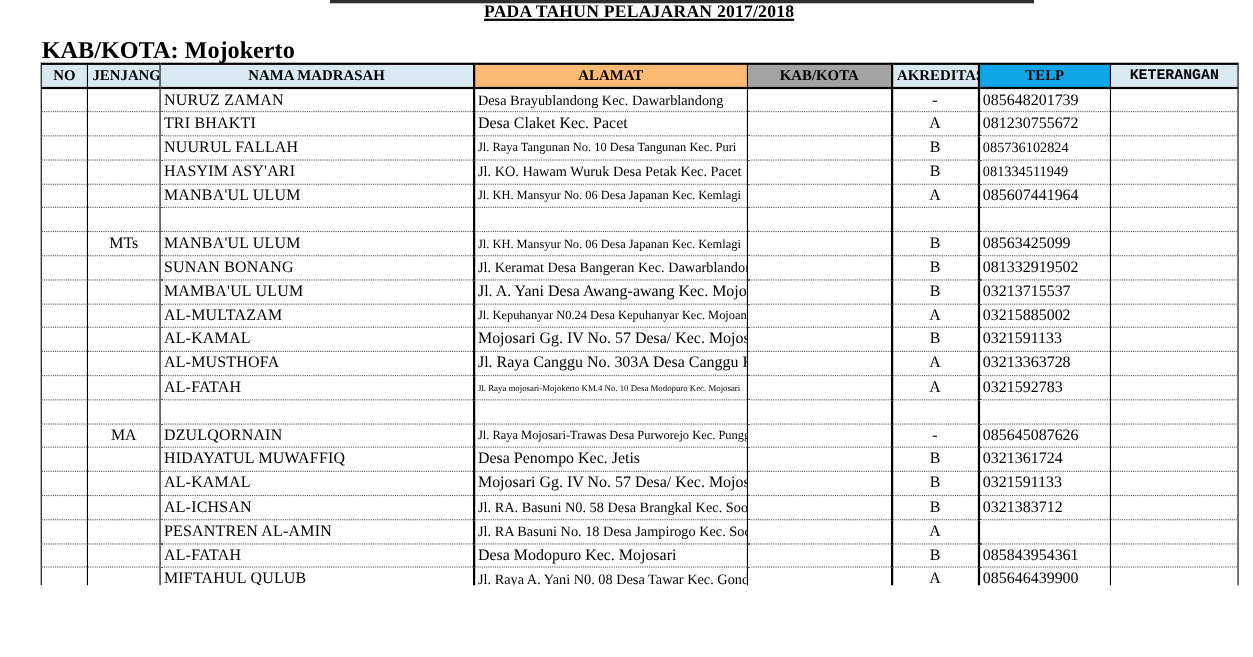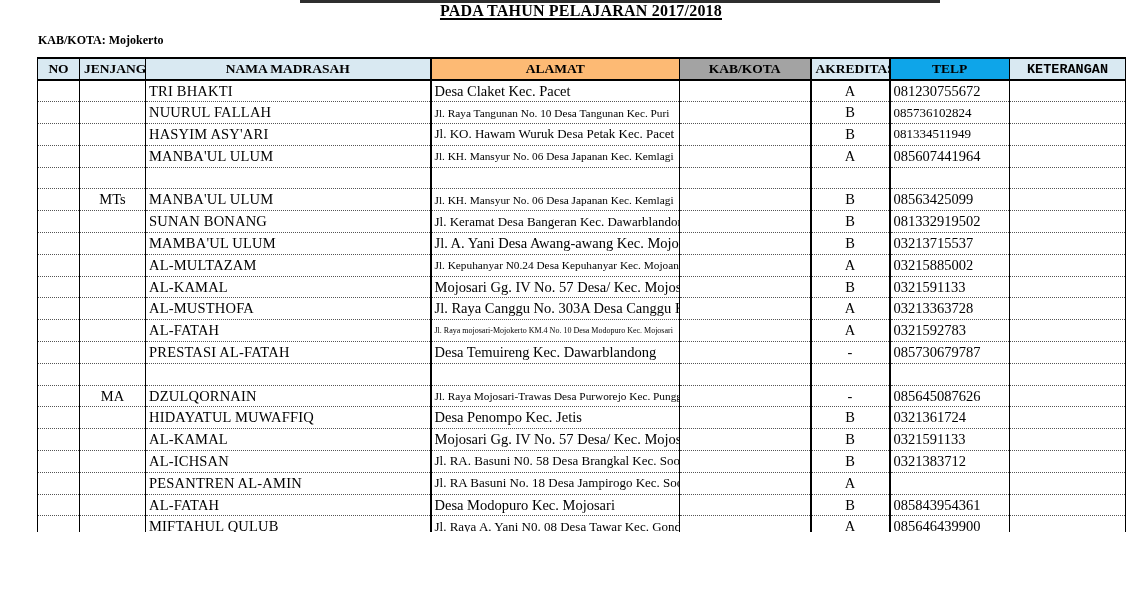--- a/index.html
+++ b/index.html
@@ -21,21 +21,21 @@
     text-align:center; font-weight:bold; font-size:16px; letter-spacing:0.2px;
   }
   .doc-title span {
     text-decoration:underline;
     text-decoration-thickness:2px;
     text-underline-offset:2px;
   }
 
   .region-label {
     position:absolute; left:38px; top:33px;
-    font-weight:bold; font-size:12px;
+    font-weight:bold; font-size:22px;
   }
 
   table.sheet {
     position:absolute; left:37px; top:57px;
     width:1088px; table-layout:fixed; border-collapse:collapse;
   }
   .sheet th {
     background:#d9e9f2;
     border:1px solid #000;
     border-top:2px solid #000;
@@ -100,20 +100,30 @@
         <th style="background: #a3a3a3;">KAB/KOTA</th>
         <th style="background: rgb(217, 233, 242);">AKREDITASI</th>
         <th style="background: #0ea5e9;">TELP</th>
         <th style="background: rgb(217, 233, 242); font-family: Liberation Mono, monospace;">KETERANGAN</th>
       </tr>
     </thead>
     <tbody>
         <tr>
           <td class="col-no"></td>
           <td class="col-jenjang"></td>
+          <td class="col-nama">NURUZ ZAMAN</td>
+          <td class="col-alamat fit-medium">Desa Brayublandong Kec. Dawarblandong</td>
+          <td class="col-kab"></td>
+          <td class="col-akr">-</td>
+          <td class="col-telp fit-normal">085648201739</td>
+          <td class="col-ket"></td>
+        </tr>
+        <tr>
+          <td class="col-no"></td>
+          <td class="col-jenjang"></td>
           <td class="col-nama">TRI BHAKTI</td>
           <td class="col-alamat fit-normal">Desa Claket Kec. Pacet</td>
           <td class="col-kab"></td>
           <td class="col-akr">A</td>
           <td class="col-telp fit-normal">081230755672</td>
           <td class="col-ket"></td>
         </tr>
         <tr>
           <td class="col-no"></td>
           <td class="col-jenjang"></td>
@@ -220,30 +230,20 @@
           <td class="col-nama">AL-FATAH</td>
           <td class="col-alamat fit-tiny">Jl. Raya mojosari-Mojokerto KM.4 No. 10 Desa Modopuro Kec. Mojosari</td>
           <td class="col-kab"></td>
           <td class="col-akr">A</td>
           <td class="col-telp fit-normal">0321592783</td>
           <td class="col-ket"></td>
         </tr>
         <tr>
           <td class="col-no"></td>
           <td class="col-jenjang"></td>
-          <td class="col-nama">PRESTASI AL-FATAH</td>
-          <td class="col-alamat fit-normal">Desa Temuireng Kec. Dawarblandong</td>
-          <td class="col-kab"></td>
-          <td class="col-akr">-</td>
-          <td class="col-telp fit-normal">085730679787</td>
-          <td class="col-ket"></td>
-        </tr>
-        <tr>
-          <td class="col-no"></td>
-          <td class="col-jenjang"></td>
           <td class="col-nama"></td>
           <td class="col-alamat"></td>
           <td class="col-kab"></td>
           <td class="col-akr"></td>
           <td class="col-telp"></td>
           <td class="col-ket"></td>
         </tr>
         <tr>
           <td class="col-no"></td>
           <td class="col-jenjang">MA</td>

